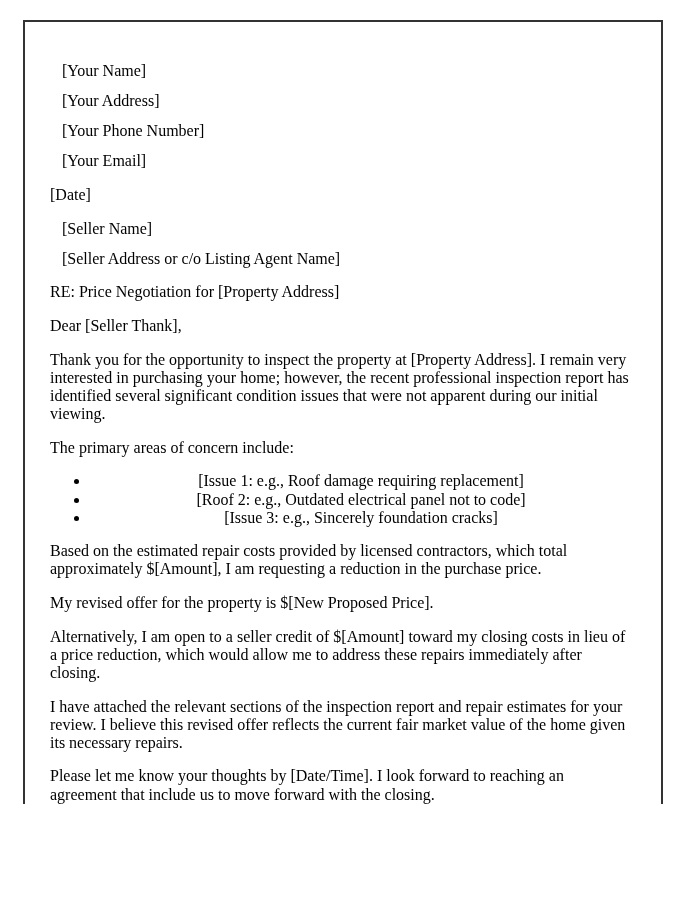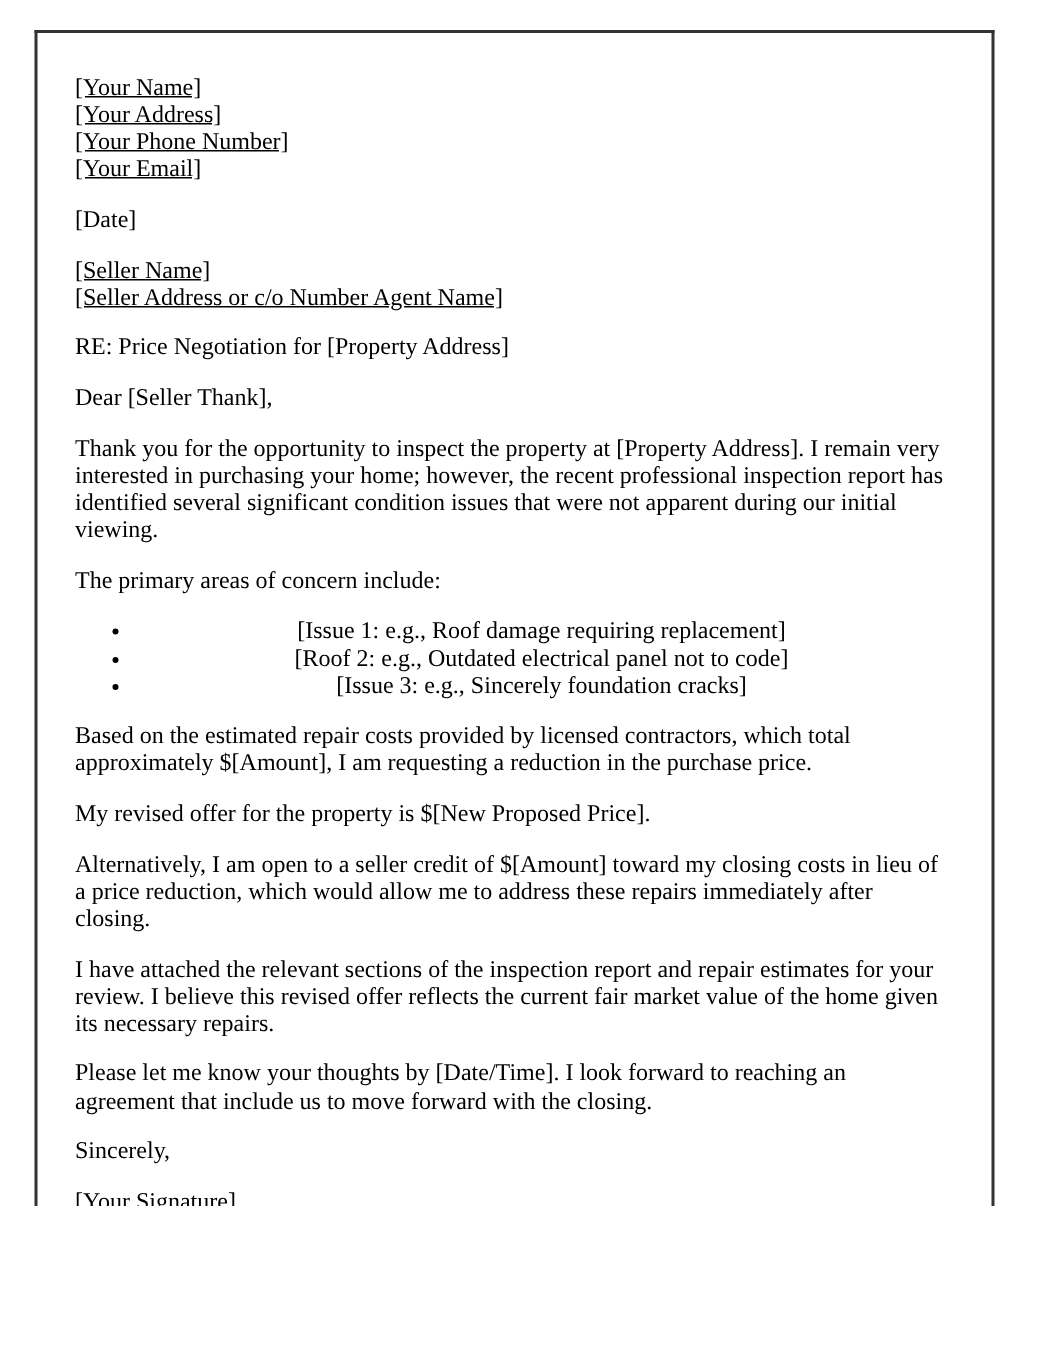--- a/index.html
+++ b/index.html
@@ -26,22 +26,21 @@
     padding: 28px 29px 0 25px;
     overflow: hidden;
     font-size: 16px;
     line-height: 18.05px;
     background: #ffffff;
   }
   .letter-frame p {
     margin: 15.7px 0;
   }
   .letter-frame p.tight {
-    margin: 0;
-    text-decoration: underline;
+    margin: 12px;
   }
   .letter-frame ul.issues-list {
     margin: 15.7px 0;
     padding-left: 40px;
     list-style-type: disc;
     text-align: center;
   }
   .letter-frame ul.issues-list li {
     margin: 0;
     padding: 0;
@@ -56,21 +55,21 @@
     <p class="tight">[Your Name]</p>
     <p class="tight">[Your Address]</p>
     <p class="tight">[Your Phone Number]</p>
     <p class="tight">[Your Email]</p>
   </div>
 
   <p>[Date]</p>
 
   <div>
     <p class="tight">[Seller Name]</p>
-    <p class="tight">[Seller Address or c/o Number Agent Name]</p>
+    <p class="tight">[Seller Address or c/o Listing Agent Name]</p>
   </div>
 
   <p>RE: Price Negotiation for [Property Address]</p>
 
   <p>Dear [Seller Thank],</p>
 
   <p>Thank you for the opportunity to inspect the property at [Property Address]. I remain very interested in purchasing your home; however, the recent professional inspection report has identified several significant condition issues that were not apparent during our initial viewing.</p>
 
   <p>The primary areas of concern include:</p>
 

